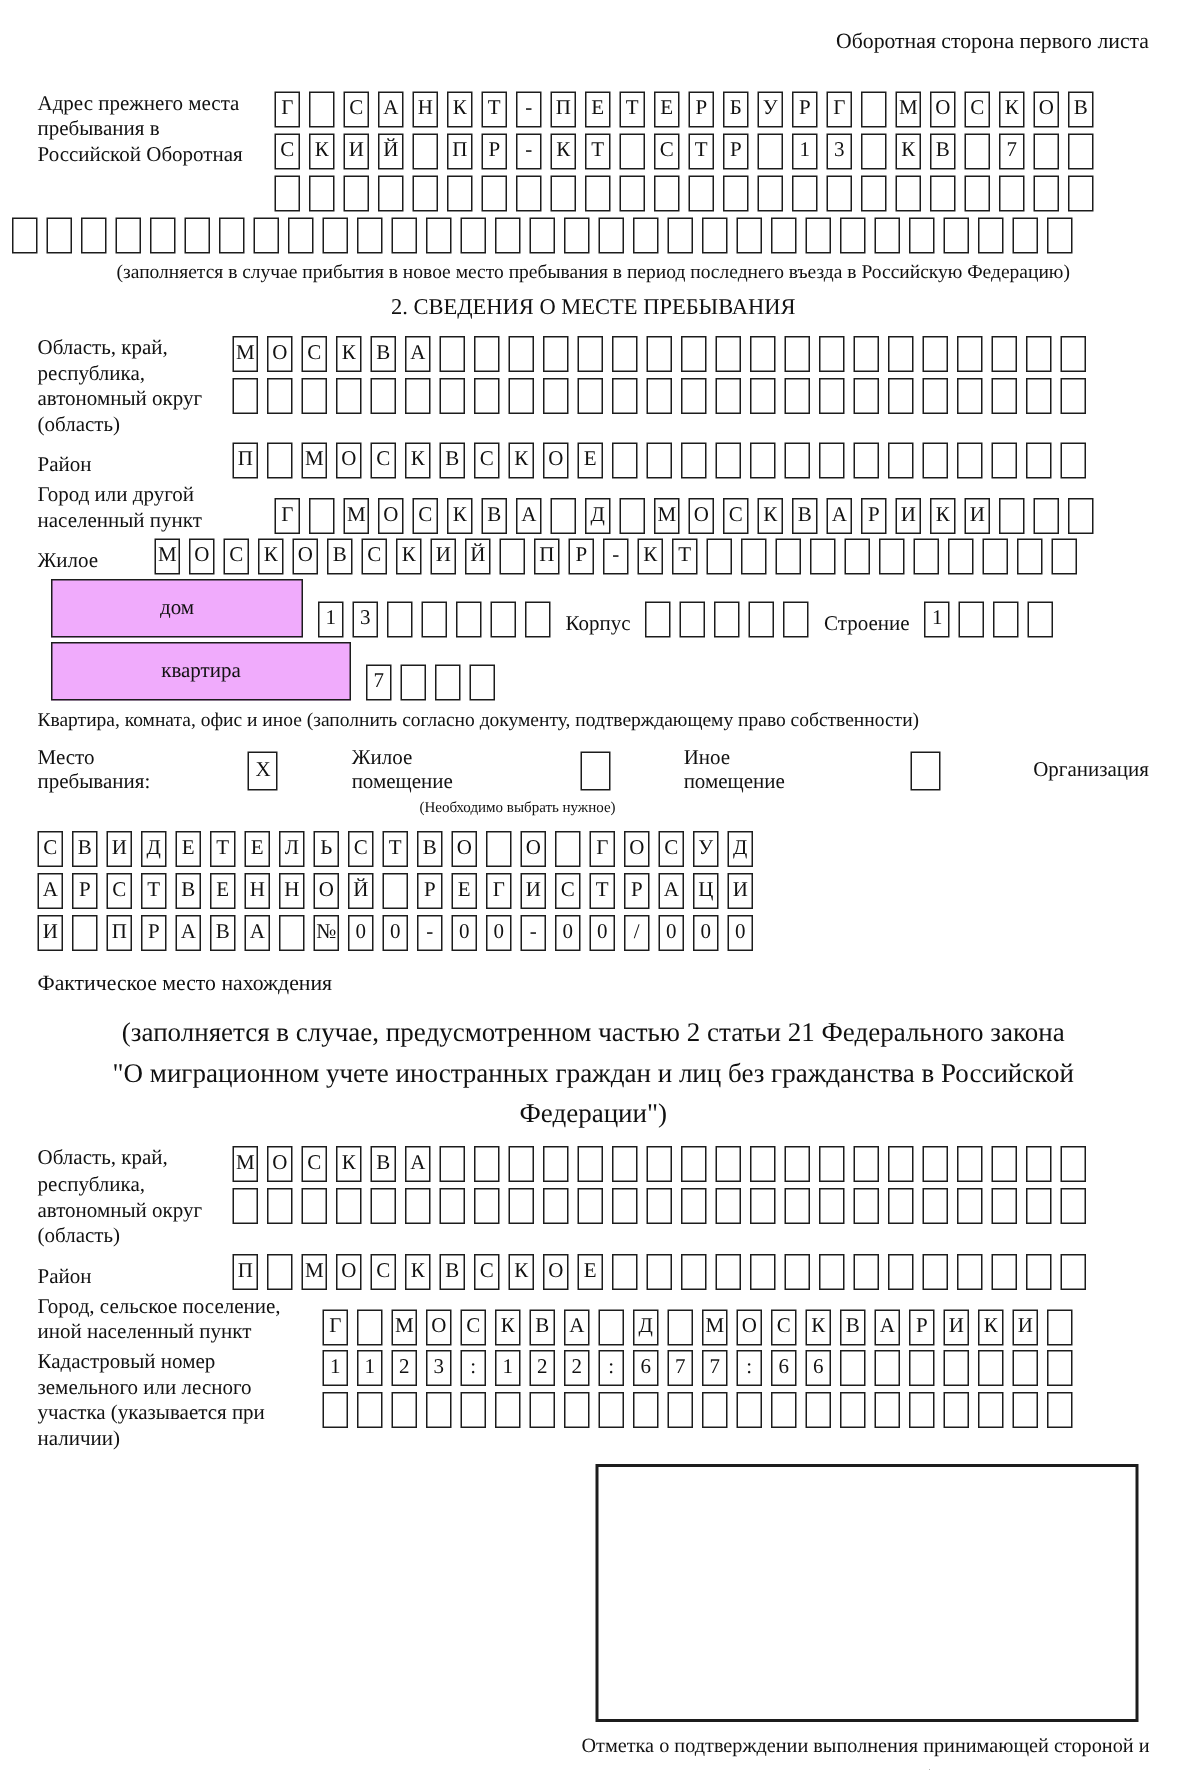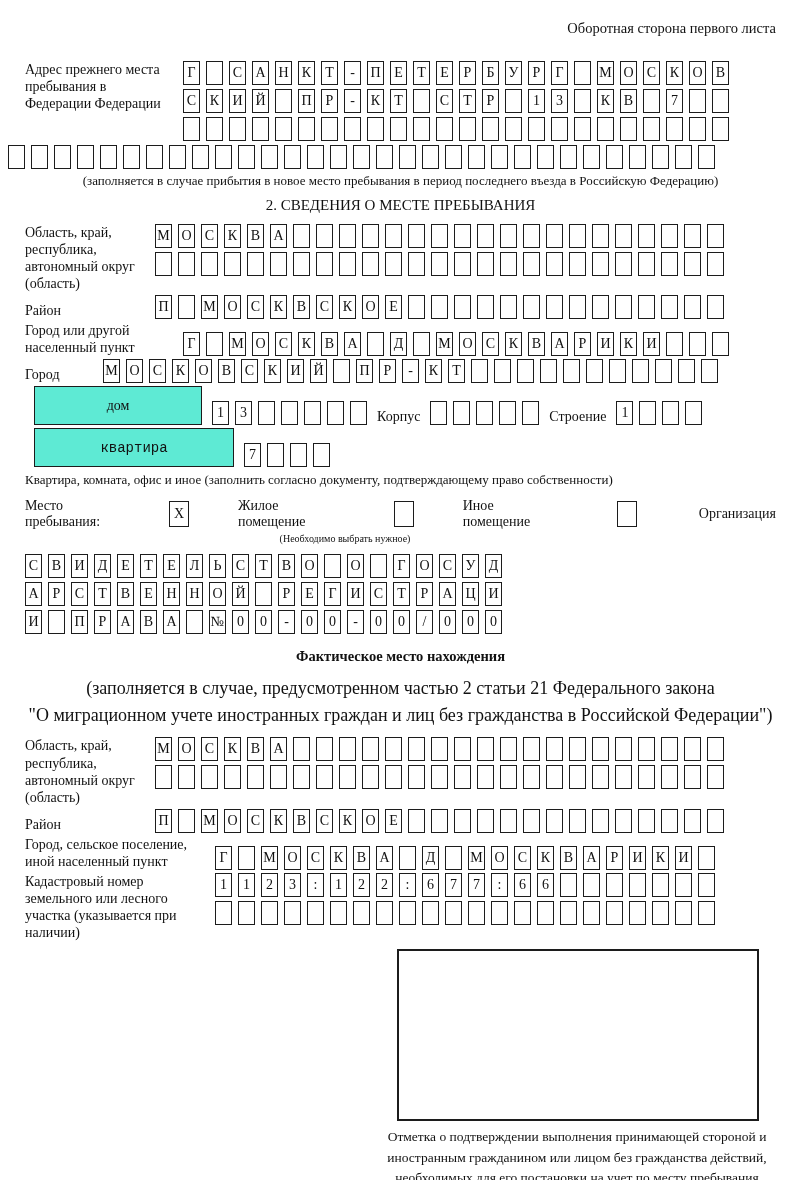--- a/index.html
+++ b/index.html
@@ -1,52 +1,52 @@
 <!DOCTYPE html>
 <html><head>
 <meta charset="utf-8">
 <style>
   html,body{margin:0;padding:0;background:#ffffff;}
   body{width:800px;height:1180px;font-family:"Liberation Serif","DejaVu Serif",serif;color:#111;}
-  .page{box-sizing:border-box;width:800px;height:1180px;padding:20px 24px 0 25px;overflow:hidden;}
+  .page{box-sizing:border-box;width:800px;height:1180px;padding:20px 34px 0 25px;overflow:hidden;}
   .hdr-note{text-align:right;font-size:14.5px;margin-bottom:24px;}
   .frow{display:flex;align-items:flex-start;margin-bottom:3px;}
   .frow.vcenter{align-items:flex-end;}
   .label{box-sizing:border-box;padding-right:14px;font-size:14px;line-height:1.22;flex:0 0 auto;}
   .w158{width:158px;} .w130{width:130px;} .w78{width:78px;} .w229{width:229px;} .w190{width:190px;}
   .gridcol{display:flex;flex-direction:column;gap:4px;}
   .cells{display:flex;gap:6px;}
   .cell{box-sizing:content-box;width:15px;height:22px;border:1.5px solid #1c1c1c;display:flex;align-items:center;justify-content:center;font-size:14px;flex:0 0 auto;background:#fff;}
   .row4{margin-left:-17px;margin-top:4px;}
   .note{font-size:13px;text-align:center;margin:4px 0 8px 0;}
   .sec-title{font-size:15px;font-weight:normal;text-align:center;margin:4px 0 10px 0;}
-  .rect{box-sizing:border-box;border:1.6px solid #1c1c1c;height:39px;display:flex;align-items:center;justify-content:center;font-size:14px;flex:0 0 auto;background:#5eead4;}
+  .rect{box-sizing:border-box;border:1.6px solid #1c1c1c;height:39px;display:flex;align-items:center;justify-content:center;font-size:14px;flex:0 0 auto;background:#f0abfc;}
   .rect.house{width:168px;margin-left:9px;margin-right:10px;}
-  .rect.flat{width:200px;margin-left:9px;margin-right:10px;font-family:Liberation Mono, monospace;}
+  .rect.flat{width:200px;margin-left:9px;margin-right:10px;}
   .inline-lbl{font-size:14px;margin:0 10px;white-space:nowrap;}
   .stayrow{display:flex;align-items:center;margin:10px 0 2px 0;gap:40px;}
   .stay-label{font-size:14px;margin-right:10px;}
   .cb{box-sizing:content-box;width:18px;height:24px;border:1.5px solid #1c1c1c;display:flex;align-items:center;justify-content:center;font-size:14px;background:#fff;flex:0 0 auto;}
   .opt{font-size:14px;margin-left:9px;}
   .stay-note{font-size:10px;margin:3px 0 10px 170px;width:300px;text-align:center;font-family:Liberation Serif, serif;}
-  .mid-title{font-size:14.5px;font-weight:bold;text-align:center;margin:14px 0 10px 0;}
+  .mid-title{font-size:14.5px;font-weight:normal;margin:14px 0 10px 0;}
   .mid-note{font-size:18px;text-align:center;line-height:1.5;margin-bottom:8px;}
   .stamp-wrap{margin-top:8px;}
   .stamp-box{box-sizing:border-box;margin-left:372px;width:362px;height:172px;border:2px solid #1c1c1c;background:#fff;}
   .stamp-caption{margin-left:352px;width:400px;text-align:center;font-size:13.5px;line-height:1.5;margin-top:6px;}
 </style>
 </head>
 <body>
 
 <div class="page">
 
   <div class="hdr-note">Оборотная сторона первого листа</div>
 
   <div class="frow">
-    <div class="label w158">Адрес прежнего места пребывания в Федерации Федерации</div>
+    <div class="label w158">Адрес прежнего места пребывания в Российской Оборотная</div>
     <div class="gridcol">
       <div class="cells">
           <span class="cell">Г</span>
           <span class="cell"></span>
           <span class="cell">С</span>
           <span class="cell">А</span>
           <span class="cell">Н</span>
           <span class="cell">К</span>
           <span class="cell">Т</span>
           <span class="cell">-</span>
@@ -273,21 +273,21 @@
         <span class="cell">И</span>
         <span class="cell">К</span>
         <span class="cell">И</span>
         <span class="cell"></span>
         <span class="cell"></span>
         <span class="cell"></span>
       </div>
   </div>
 
   <div class="frow vcenter">
-    <div class="label w78">Город</div>
+    <div class="label w78">Жилое</div>
     <div class="cells">
         <span class="cell">М</span>
         <span class="cell">О</span>
         <span class="cell">С</span>
         <span class="cell">К</span>
         <span class="cell">О</span>
         <span class="cell">В</span>
         <span class="cell">С</span>
         <span class="cell">К</span>
         <span class="cell">И</span>

